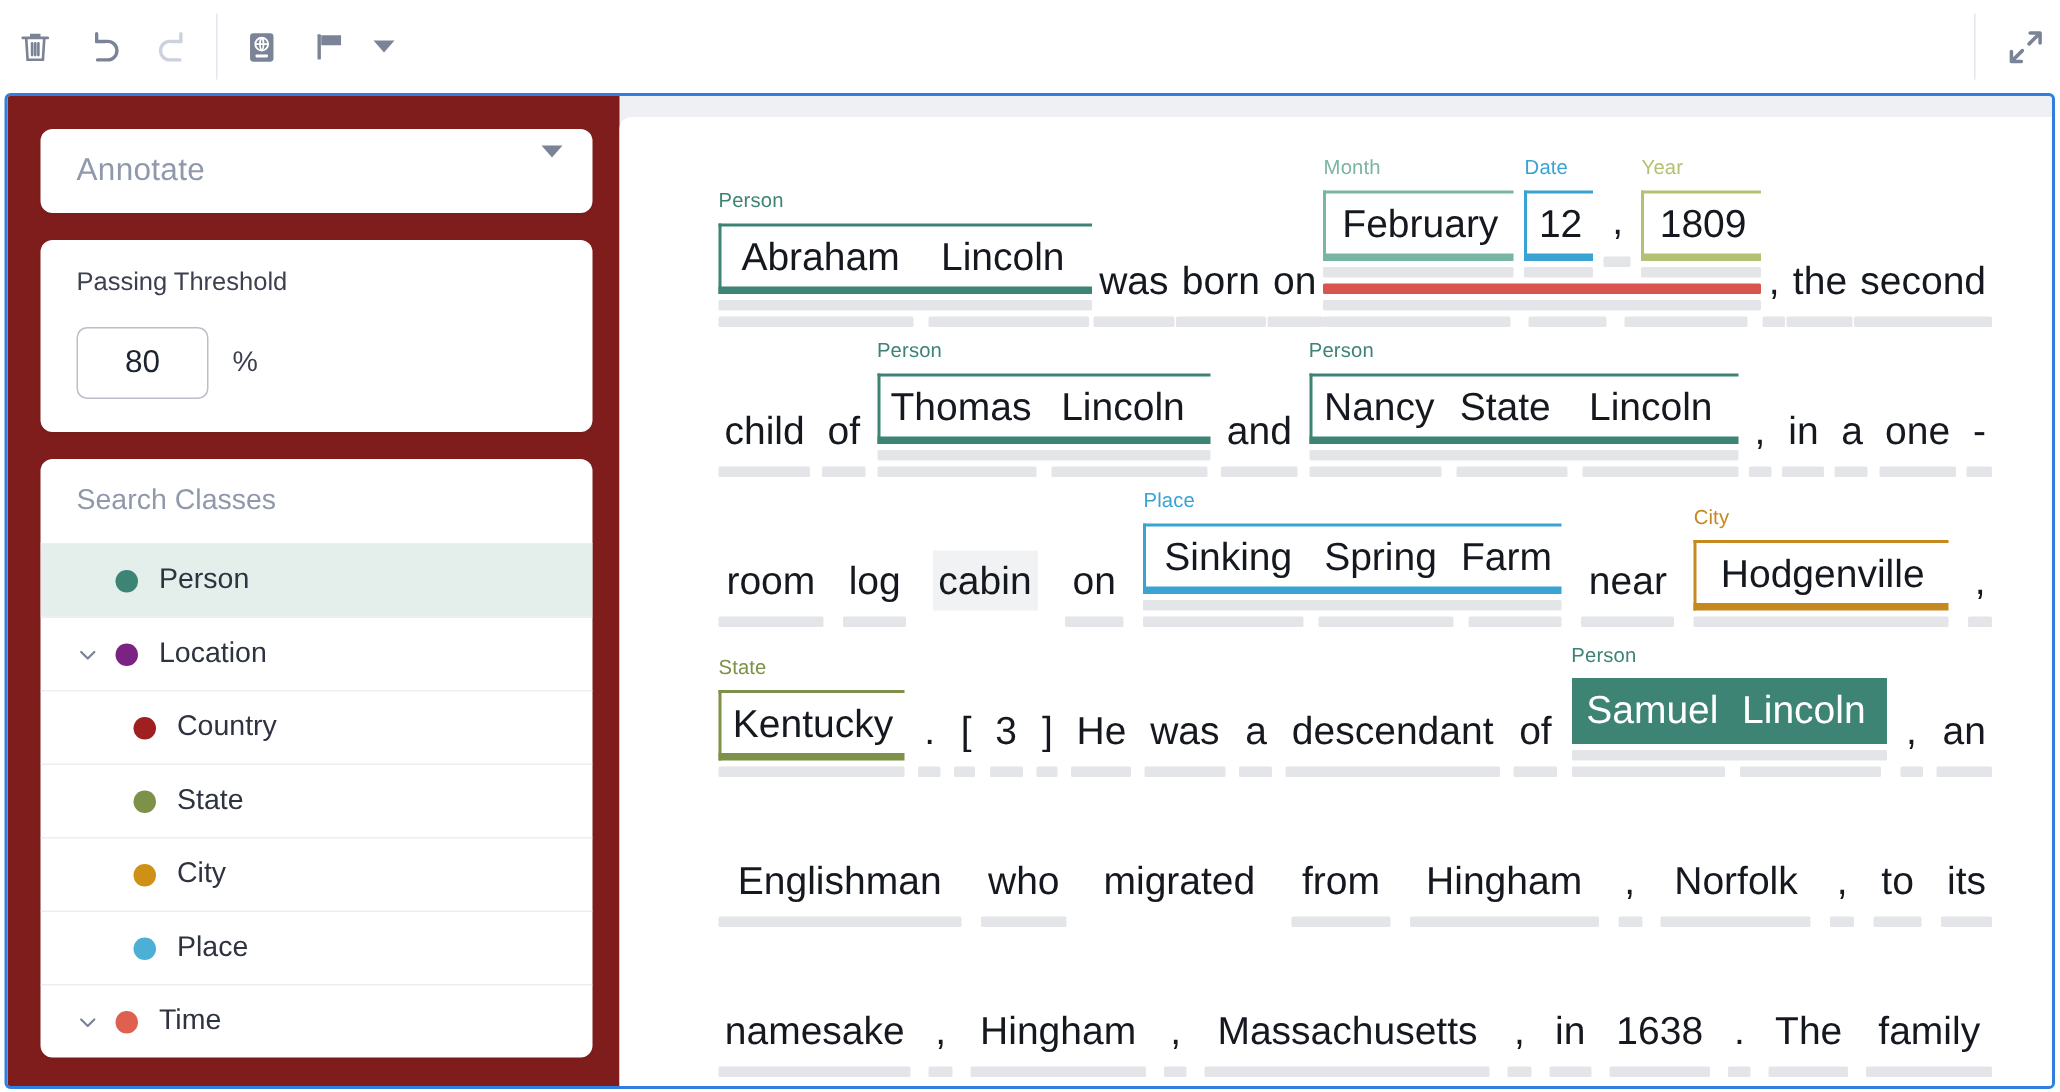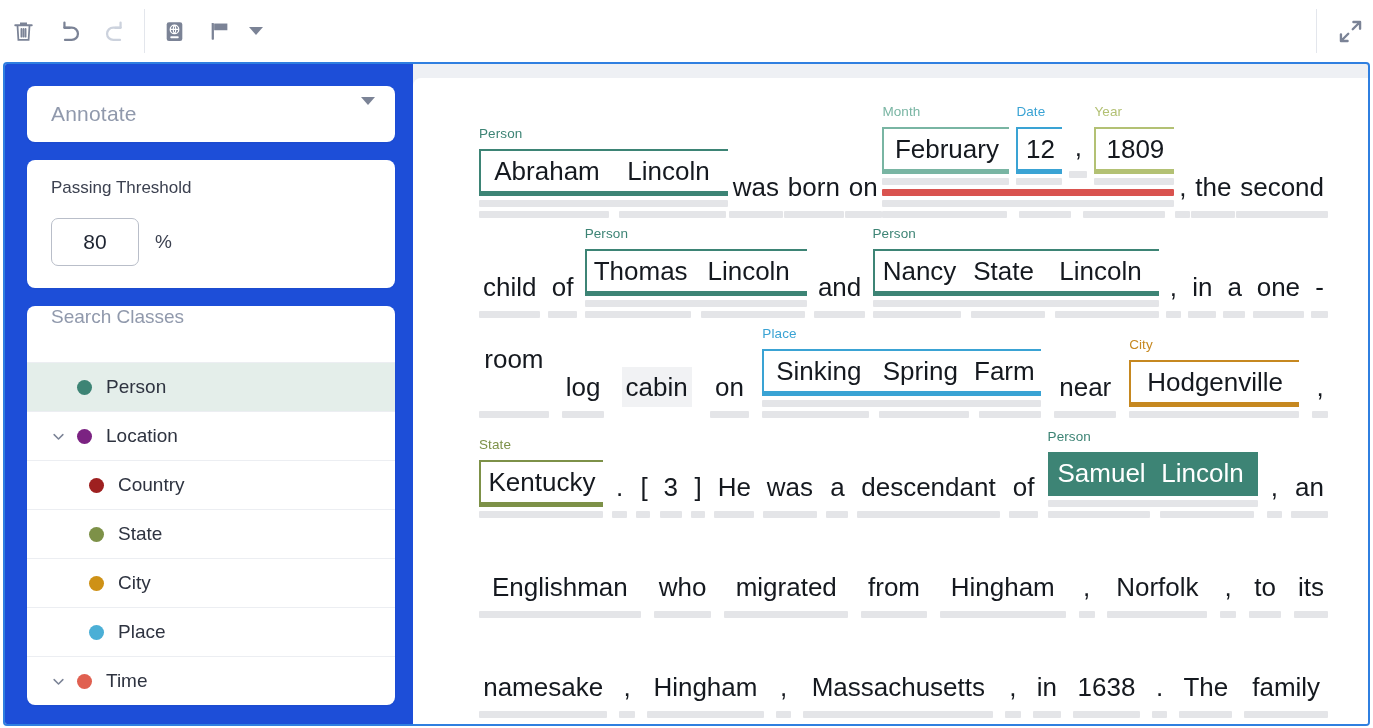--- a/index.html
+++ b/index.html
@@ -55,21 +55,21 @@
     border: 2px solid #2f7fe0;
     border-radius: 4px;
     background: #eef0f4;
     overflow: hidden;
     display: flex;
   }
 
   
   .sidebar {
     width: 408px; height: 100%;
-    background: #1d4ed8;
+    background: #7f1d1d;
     padding: 22px 18px 0 22px;
     overflow: hidden;
     flex: 0 0 408px;
   }
   .card {
     background: #ffffff;
     border-radius: 8px;
     box-shadow: 0 1px 2px rgba(30,40,60,.07);
     margin-bottom: 18px;
   }
@@ -101,21 +101,21 @@
     font-size: 21px; color: #1d2330;
     text-align: center;
     outline: none;
   }
   .threshold-pct {
     margin-left: 16px; font-size: 19px; color: #3c4150;
   }
 
   .classes-card { padding: 0; overflow: hidden; }
   .search-classes {
-    height: 56px; display: flex; 
+    height: 56px; display: flex; align-items: center;
     padding: 0 24px;
     font-size: 19px; color: #9099ac;
     cursor: text;
   }
   .class-row {
     display: flex; align-items: center;
     height: 49px;
     border-top: 1px solid #eceef2;
     padding-left: 24px;
     cursor: pointer;
@@ -512,21 +512,21 @@
             <div class="word">one</div>
             <div class="mk"></div>
           </div>
           <div class="gap"></div>
           <div class="tok" style="width: 18px;">
             <div class="word">-</div>
             <div class="mk"></div>
           </div>
         </div>
         <div class="line">
-          <div class="tok" style="width: 70px; gap: 28px;">
+          <div class="tok" style="width: 70px;">
             <div class="word">room</div>
             <div class="mk"></div>
           </div>
           <div class="gap"></div>
           <div class="tok" style="width: 42px;">
             <div class="word">log</div>
             <div class="mk"></div>
           </div>
           <div class="gap"></div>
           <div class="tok" style="width: 80px; align-items: center;">
@@ -656,21 +656,21 @@
           <div class="tok" style="width: 162px; margin-top: 24px;">
             <div class="word">Englishman</div>
             <div class="mk"></div>
           </div>
           <div class="gap"></div>
           <div class="tok" style="width: 58px;">
             <div class="word">who</div>
             <div class="mk"></div>
           </div>
           <div class="gap"></div>
-          <div class="tok" style="width: 124px;">
+          <div class="tok" style="width: 124px; align-items: center;">
             <div class="word">migrated</div>
             <div class="mk"></div>
           </div>
           <div class="gap"></div>
           <div class="tok" style="width: 66px;">
             <div class="word">from</div>
             <div class="mk"></div>
           </div>
           <div class="gap"></div>
           <div class="tok" style="width: 126px;">

